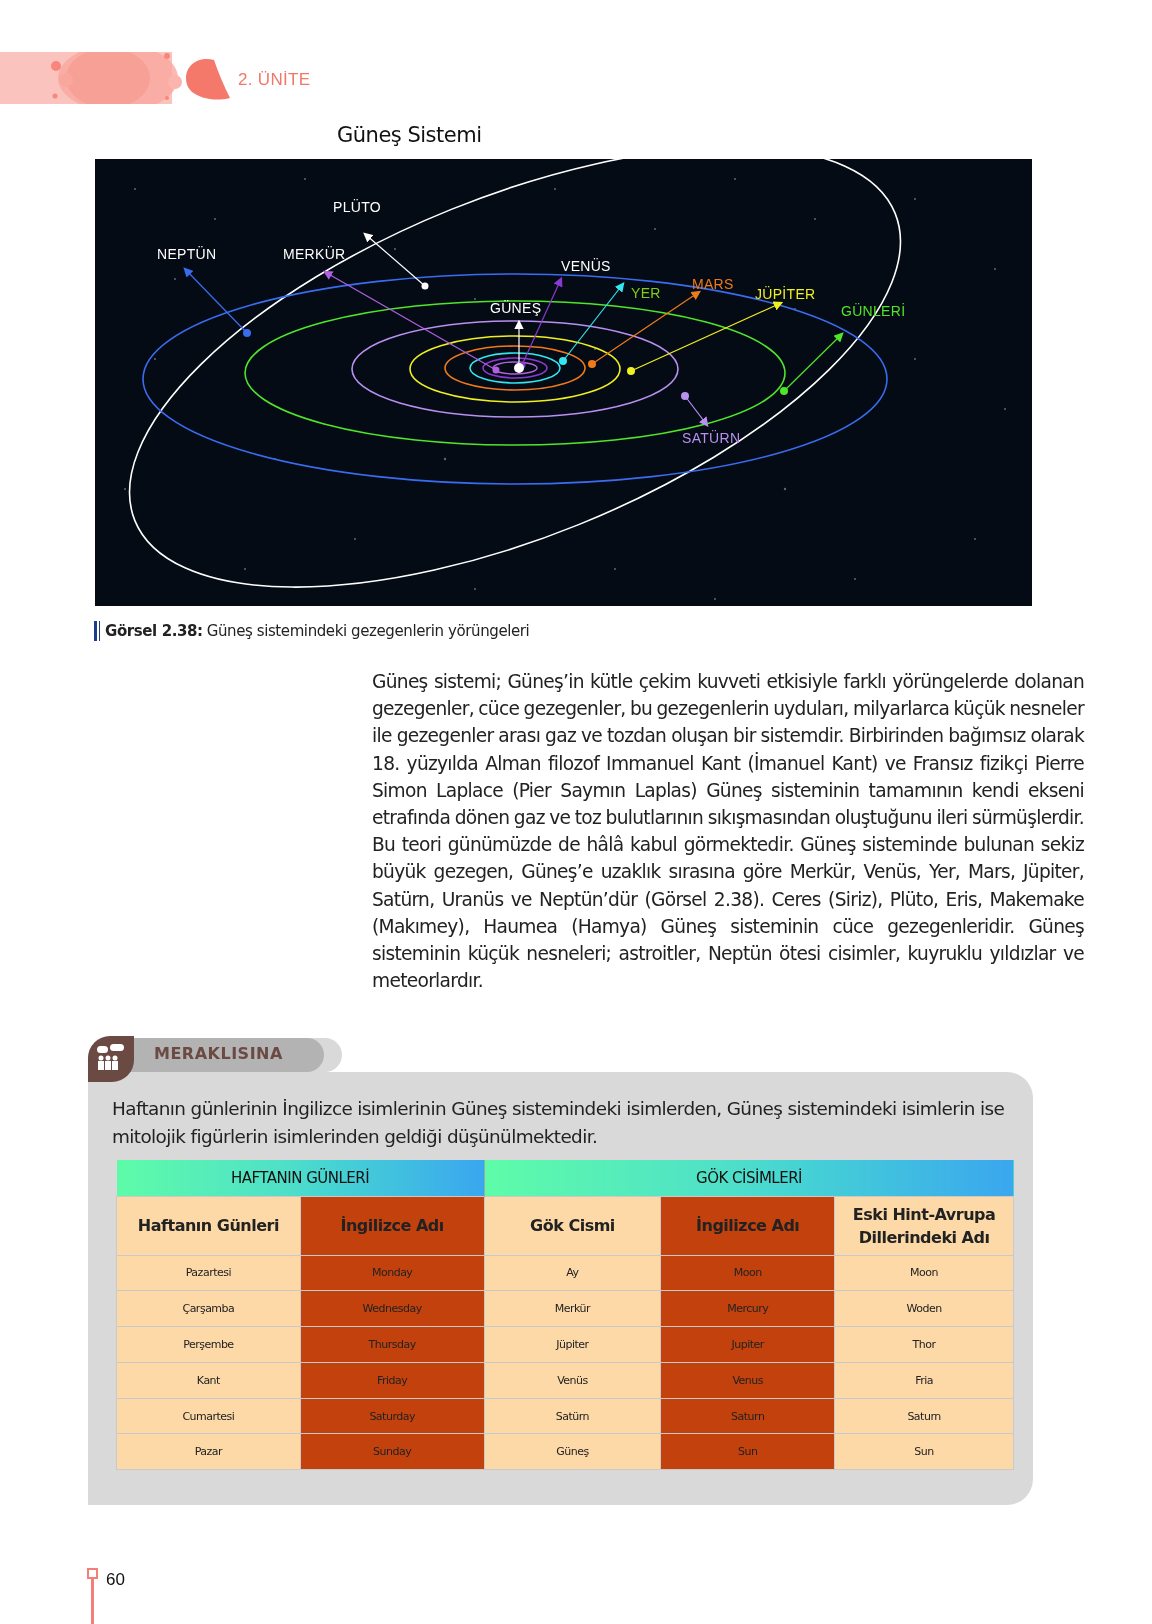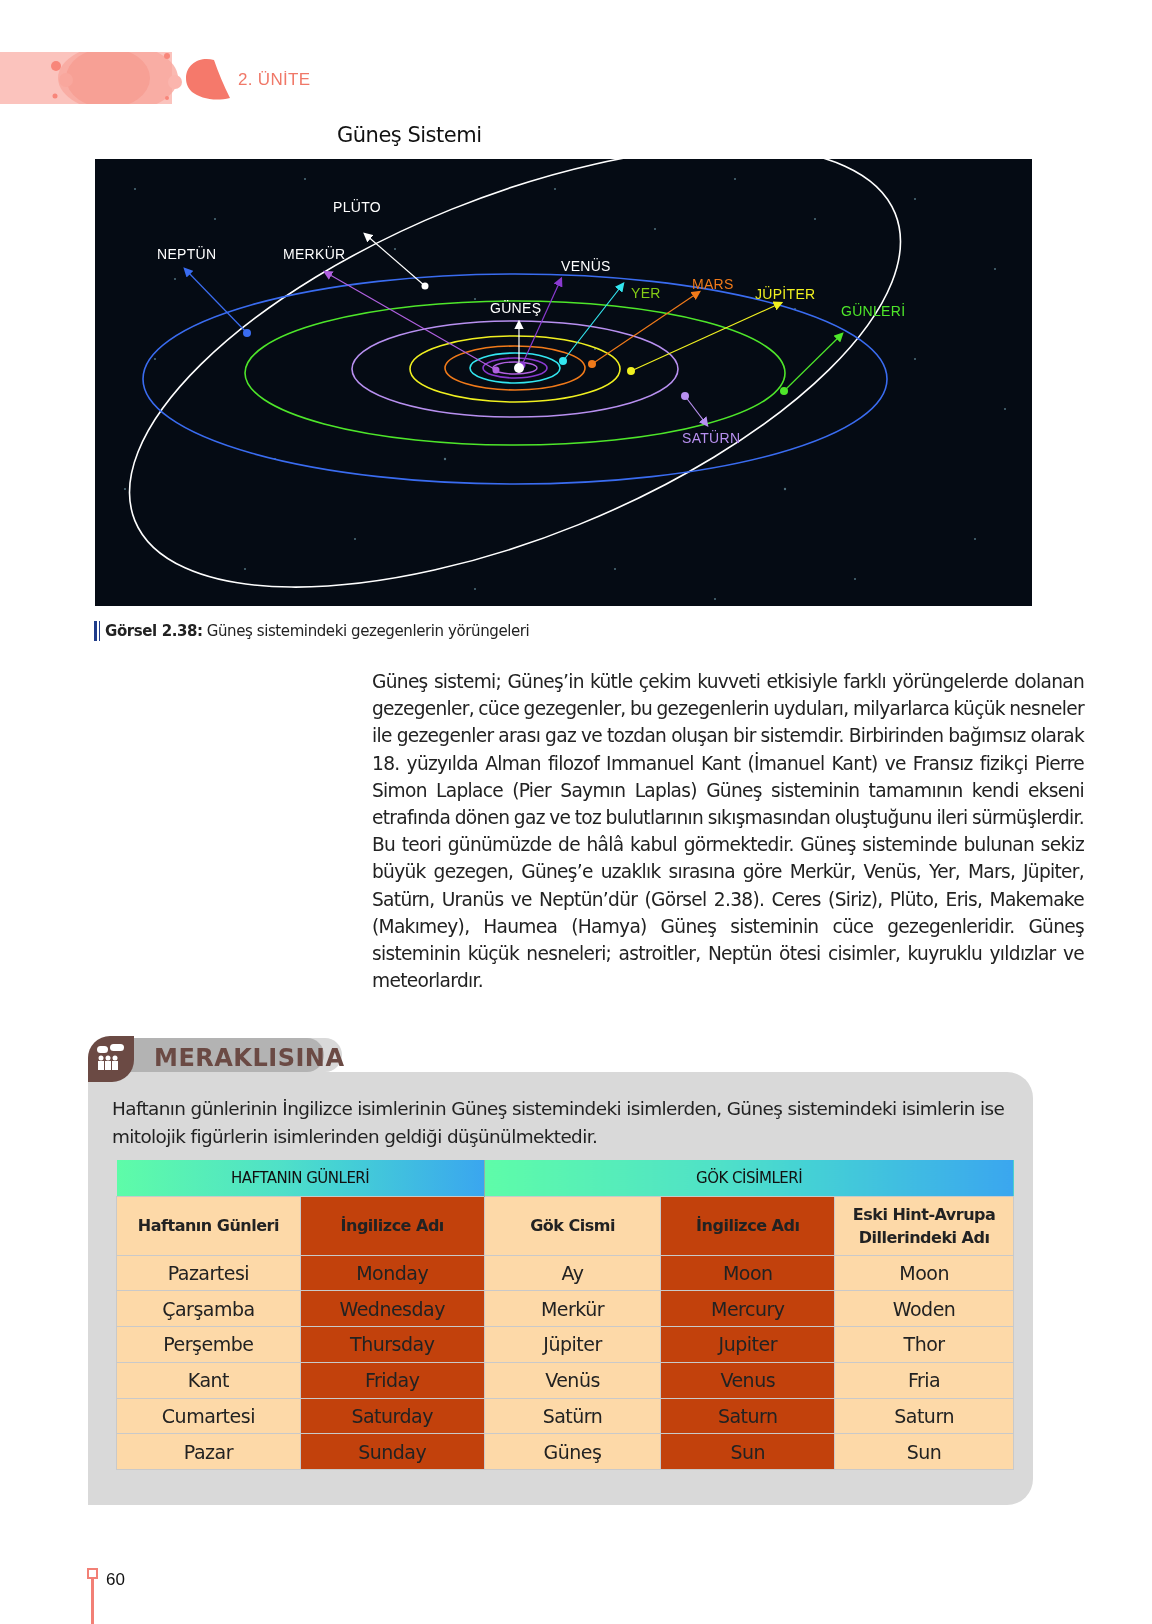--- a/index.html
+++ b/index.html
@@ -19,29 +19,29 @@
     .caption { position: absolute; left: 94px; top: 621px; font-size: 15px; color: #222; display: flex; align-items: center; font-family: "DejaVu Sans", sans-serif; letter-spacing: -0.4px; }
     .caption .bar { width: 3px; height: 20px; background: #1f3c8a; margin-right: 2px; }
     .caption .bar2 { width: 1px; height: 20px; background: #1f3c8a; margin-right: 5px; }
     .caption b { font-weight: bold; margin-right: 4px; }
 
     .body-text { position: absolute; left: 332px; top: 668px; width: 712px; font-size: 18.6px; line-height: 27.2px; color: #222; text-align: justify; font-family: "DejaVu Sans", sans-serif; letter-spacing: -0.7px; word-spacing: -1px; margin-left: 40px; }
 
     
     .merak-tab-bg { position: absolute; left: 118px; top: 1038px; width: 224px; height: 34px; background: #d9d9d9; border-radius: 0 20px 20px 0; }
     .merak-tab { position: absolute; left: 118px; top: 1038px; width: 206px; height: 34px; background: #b3b3b3; border-radius: 0 20px 20px 0; }
-    .merak-label { position: absolute; left: 154px; top: 1044px; font-size: 24px; font-weight: bold; color: #6b4a44; letter-spacing: 0.5px; font-family: "DejaVu Sans", sans-serif; }
+    .merak-label { position: absolute; left: 154px; top: 1044px; font-size: 16px; font-weight: bold; color: #6b4a44; letter-spacing: 0.5px; font-family: "DejaVu Sans", sans-serif; }
     .merak-icon { position: absolute; left: 88px; top: 1036px; width: 46px; height: 46px; background: #6b4a44; border-radius: 22px 0 22px 0; }
     .merak-panel { position: absolute; left: 88px; top: 1072px; width: 945px; height: 433px; background: #d9d9d9; border-radius: 0 26px 0 0; }
     .merak-panel::after { content: ""; position: absolute; right: 0; bottom: 0; width: 30px; height: 30px; background: #ffffff; border-radius: 30px 0 0 0; }
     .merak-panel .corner { position: absolute; right: 0; bottom: 0; width: 30px; height: 30px; background: #d9d9d9; border-radius: 0 0 26px 0; z-index: 1; }
     .merak-text { position: absolute; left: 112px; top: 1095px; width: 910px; font-size: 18.4px; line-height: 28px; color: #222; font-family: "DejaVu Sans", sans-serif; letter-spacing: -0.6px; }
 
     table.days { position: absolute; left: 116px; top: 1160px; width: 898px; border-collapse: collapse; font-family: "DejaVu Sans", sans-serif; }
-    table.days td, table.days th { border: 1px solid #c9c9c9; text-align: center; font-size: 19px; color: #222; letter-spacing: -0.5px; }
+    table.days td, table.days th { border: 1px solid #c9c9c9; text-align: center; font-size: 11px; color: #222; letter-spacing: -0.5px; }
     table.days th.group { height: 36px; font-weight: normal; font-size: 15px; color: #111; border: none; }
     .grp-head { background: linear-gradient(90deg, #5efca8 0%, #4fe0c8 45%, #45d2d4 60%, #3aa6ef 100%); }
     table.days th.sub { height: 59px; font-weight: bold; font-size: 16px; line-height: 23px; }
     table.days td { height: 35.8px; }
     .c-or { background: #fdd9a8; }
     .c-gr { background: #c2410c; }
 
     .page-num { position: absolute; left: 106px; top: 1570px; font-size: 17px; color: #111; }
     .page-marker-box { position: absolute; left: 87px; top: 1568px; width: 11px; height: 11px; border: 2px solid #f28076; background: #fff; }
     .page-marker-line { position: absolute; left: 91px; top: 1579px; width: 3px; height: 45px; background: #f28076; }

